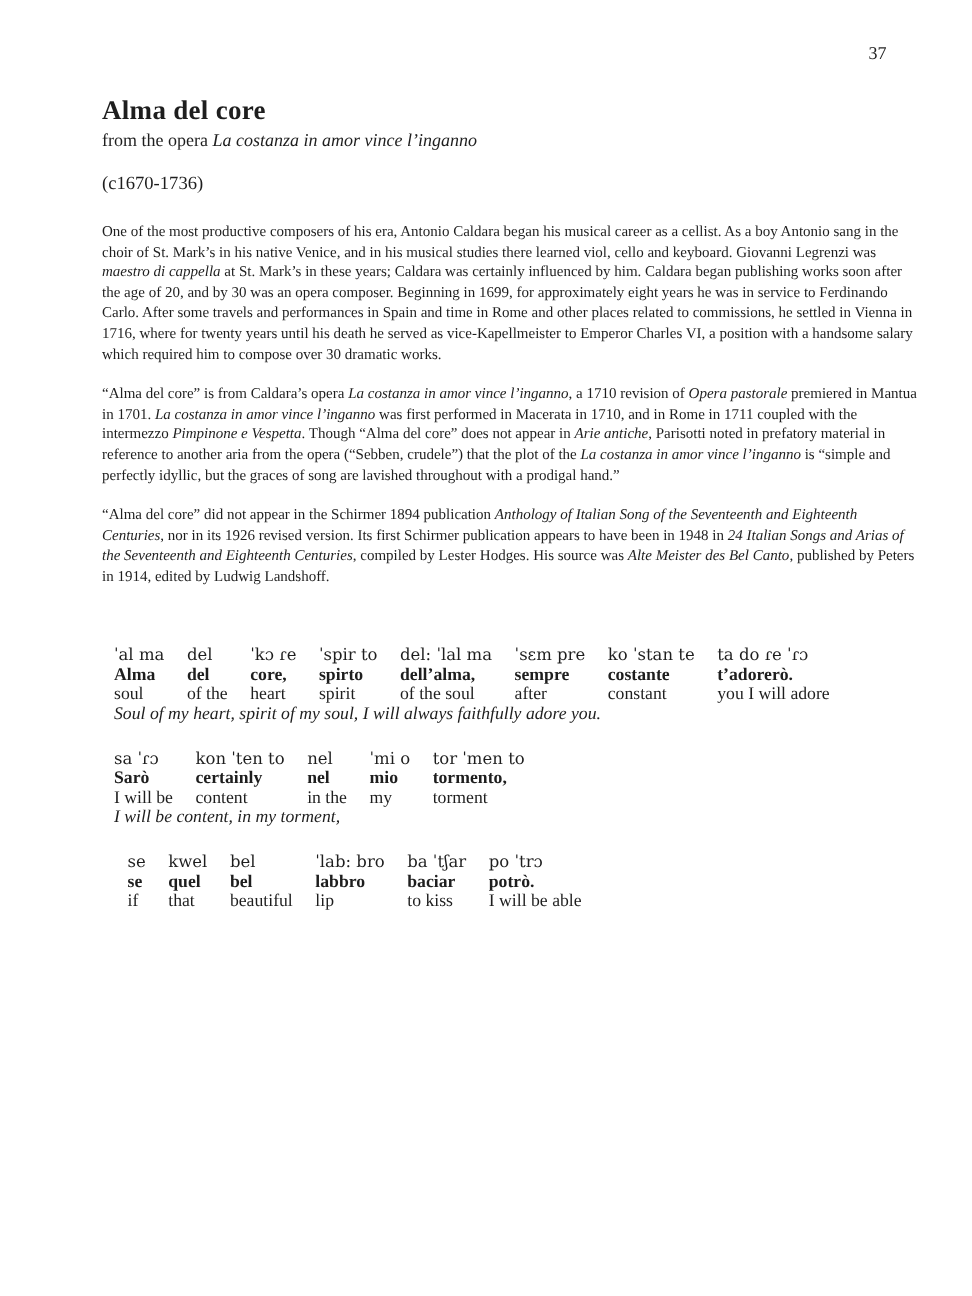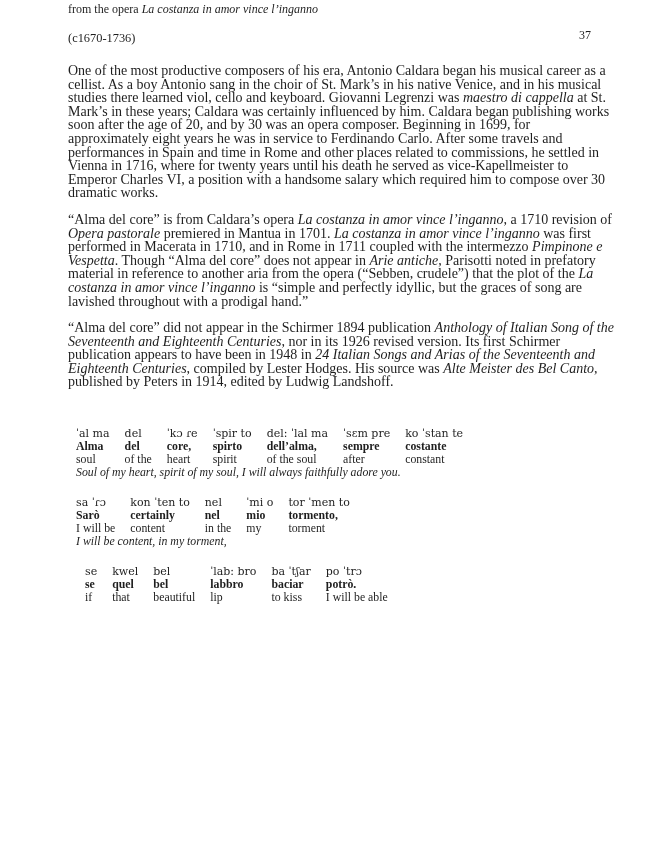--- a/index.html
+++ b/index.html
@@ -36,21 +36,21 @@
     font-size: 12px;
     line-height: 14px;
   }
   .composer-block {
     margin-top: 15px;
     font-size: 12.4px;
     line-height: 14px;
   }
   .body-para {
     margin: 13px 0 0 0;
-    font-size: 14px;
+    font-size: 10px;
     line-height: 13.6px;
     text-align: left;
   }
   .body-para:first-of-type { margin-top: 19px; }
   .translation {
     margin-top: 38px;
     margin-left: 8px;
     font-size: 11.8px;
   }
   .stanza + .stanza { margin-top: 17px; }
@@ -69,20 +69,21 @@
     margin-top: 0;
   }
 </style>
 </head>
 <body>
 
 <div class="page">
   <div class="page-number">37</div>
 
   <div class="content">
+    <h1 class="song-title">Alma del core</h1>
     <div class="subtitle"><span>from the opera </span><i>La costanza in amor vince l’inganno</i></div>
 
     <div class="composer-block">
       <div>(c1670-1736)</div>
     </div>
 
     <p class="body-para"><span>One of the most productive composers of his era, Antonio Caldara began his musical career as a cellist. As a boy Antonio sang in the choir of St. Mark’s in his native Venice, and in his musical studies there learned viol, cello and keyboard. Giovanni Legrenzi was </span><i>maestro di cappella</i><span> at St. Mark’s in these years; Caldara was certainly influenced by him. Caldara began publishing works soon after the age of 20, and by 30 was an opera composer. Beginning in 1699, for approximately eight years he was in service to Ferdinando Carlo. After some travels and performances in Spain and time in Rome and other places related to commissions, he settled in Vienna in 1716, where for twenty years until his death he served as vice-Kapellmeister to Emperor Charles VI, a position with a handsome salary which required him to compose over 30 dramatic works.</span></p>
     <p class="body-para"><span>“Alma del core” is from Caldara’s opera </span><i>La costanza in amor vince l’inganno</i><span>, a 1710 revision of </span><i>Opera pastorale</i><span> premiered in Mantua in 1701. </span><i>La costanza in amor vince l’inganno</i><span> was first performed in Macerata in 1710, and in Rome in 1711 coupled with the intermezzo </span><i>Pimpinone e Vespetta</i><span>. Though “Alma del core” does not appear in </span><i>Arie antiche</i><span>, Parisotti noted in prefatory material in reference to another aria from the opera (“Sebben, crudele”) that the plot of the </span><i>La costanza in amor vince l’inganno</i><span> is “simple and perfectly idyllic, but the graces of song are lavished throughout with a prodigal hand.”</span></p>
     <p class="body-para"><span>“Alma del core” did not appear in the Schirmer 1894 publication </span><i>Anthology of Italian Song of the Seventeenth and Eighteenth Centuries</i><span>, nor in its 1926 revised version. Its first Schirmer publication appears to have been in 1948 in </span><i>24 Italian Songs and Arias of the Seventeenth and Eighteenth Centuries</i><span>, compiled by Lester Hodges. His source was </span><i>Alte Meister des Bel Canto</i><span>, published by Peters in 1914, edited by Ludwig Landshoff.</span></p>
 
@@ -116,20 +117,25 @@
             </div>
             <div class="word-col">
               <div class="ipa">ˈsɛm pre</div>
               <div class="it">sempre</div>
               <div class="en">after</div>
             </div>
             <div class="word-col">
               <div class="ipa">ko ˈstan te</div>
               <div class="it">costante</div>
               <div class="en">constant</div>
+            </div>
+            <div class="word-col">
+              <div class="ipa">ta do ɾe ˈɾɔ</div>
+              <div class="it">t’adorerò.</div>
+              <div class="en">you I will adore</div>
             </div>
           </div>
           <div class="literal">Soul of my heart, spirit of my soul, I will always faithfully adore you.</div>
         </div>
       <div class="stanza">
           <div class="word-row">
             <div class="word-col">
               <div class="ipa">sa ˈɾɔ</div>
               <div class="it">Sarò</div>
               <div class="en">I will be</div>

